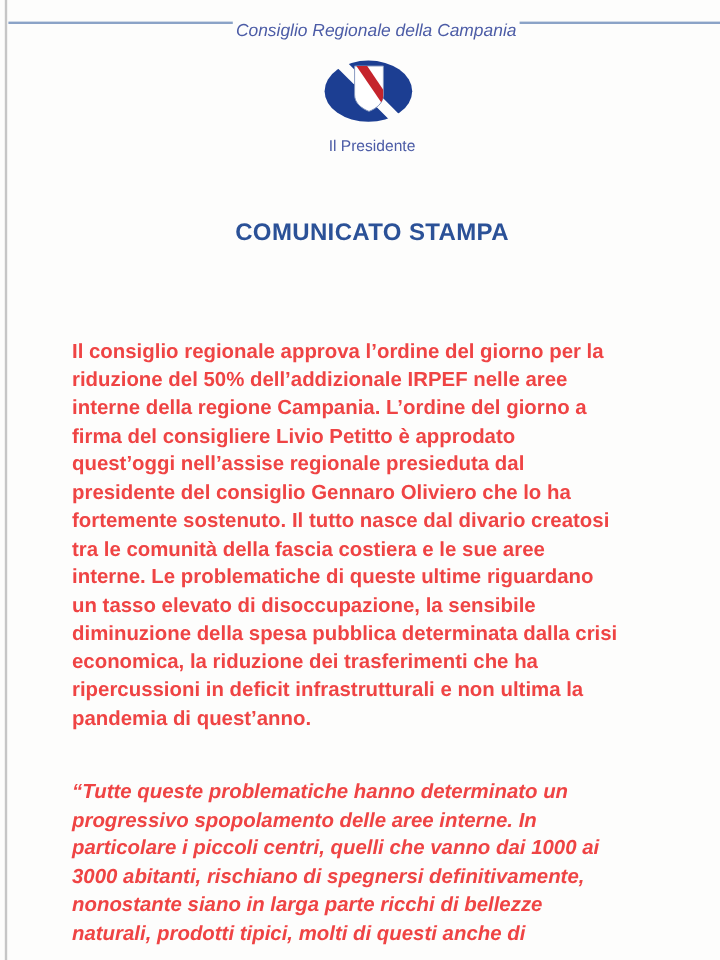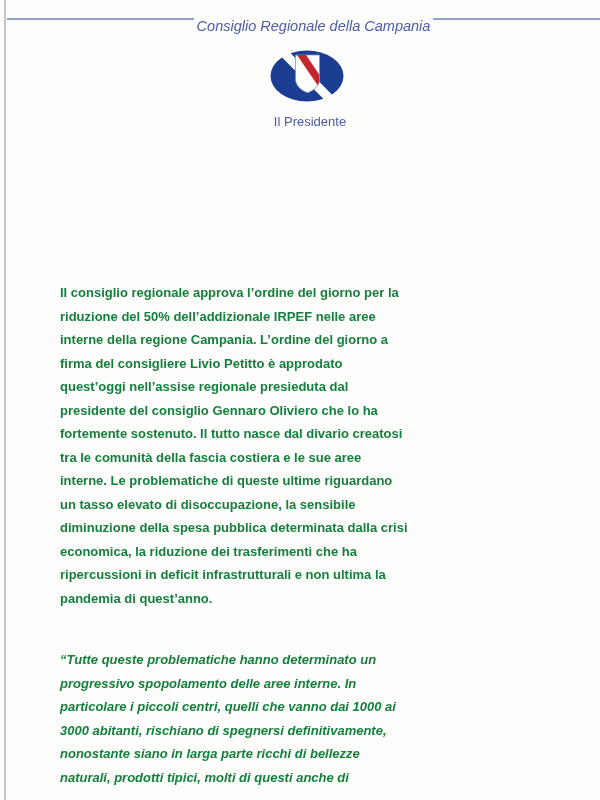--- a/index.html
+++ b/index.html
@@ -61,24 +61,24 @@
     font-size: 20px;
     font-weight: bold;
     letter-spacing: 0.3px;
     color: #2b5197;
   }
   .para {
     position: absolute;
     left: 60px;
     width: 505px;
     margin: 0;
-    font-size: 13px;
+    font-size: 17px;
     font-weight: bold;
     line-height: 23.5px;
-    color: #15803d;
+    color: #ef4444;
     white-space: pre-line;
   }
   .para-main  { top: 281px; }
   .para-quote { top: 648px; font-style: italic; }
 </style>
 </head>
 <body>
 
 <div class="page">
 
@@ -102,20 +102,21 @@
           <path d="M27.5,6 H51.5 V30 C51.5,37 45.5,41.5 39.5,43.8 C33.5,41.5 27.5,37 27.5,30 Z"></path>
         </clipPath>
       </defs>
       <path d="M27.5,6 H51.5 V30 C51.5,37 45.5,41.5 39.5,43.8 C33.5,41.5 27.5,37 27.5,30 Z" fill="#ffffff" stroke="#8294bd" stroke-width="0.8"></path>
       <polygon points="29,6 38,6 51.5,26 51.5,39" clip-path="url(#shieldClip)" fill="#c5242c"></polygon>
     </svg>
   </div>
 
   <div class="role-label">Il Presidente</div>
 
+  <h1 class="doc-title">COMUNICATO STAMPA</h1>
 
   <p class="para para-main">Il consiglio regionale approva l’ordine del giorno per la
 riduzione del 50% dell’addizionale IRPEF nelle aree
 interne della regione Campania. L’ordine del giorno a
 firma del consigliere Livio Petitto è approdato
 quest’oggi nell’assise regionale presieduta dal
 presidente del consiglio Gennaro Oliviero che lo ha
 fortemente sostenuto. Il tutto nasce dal divario creatosi
 tra le comunità della fascia costiera e le sue aree
 interne. Le problematiche di queste ultime riguardano

